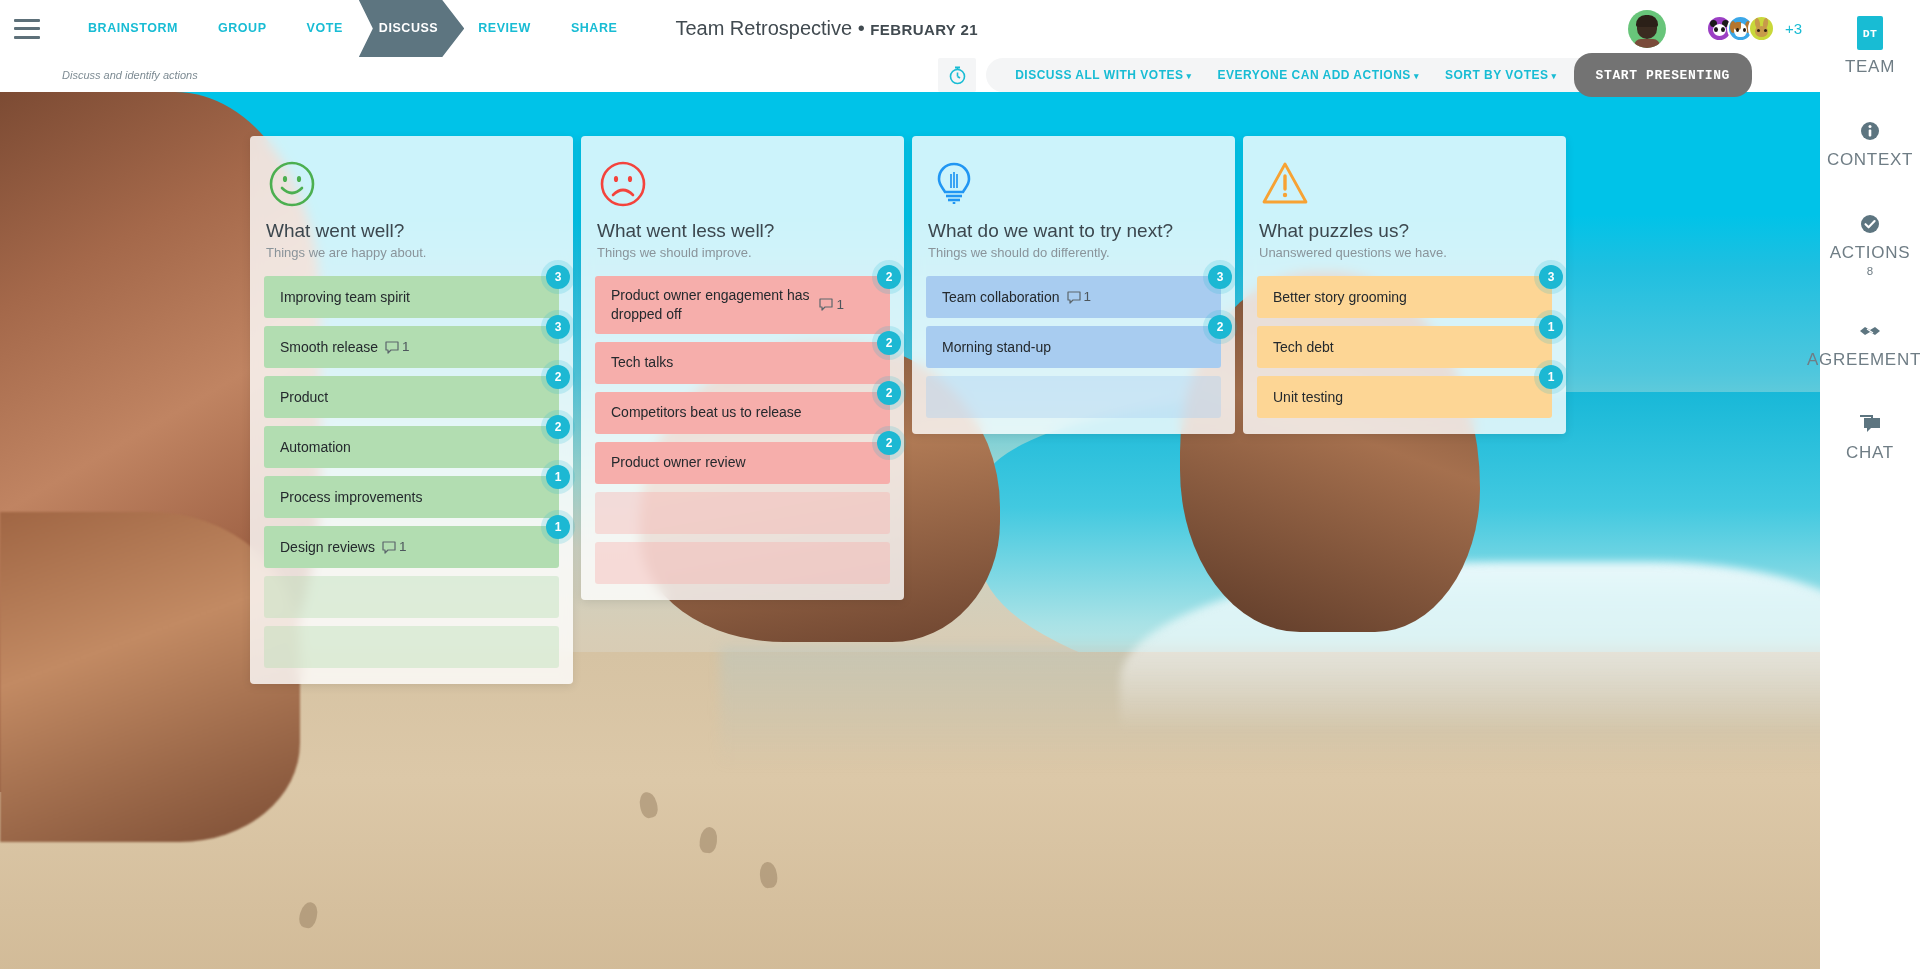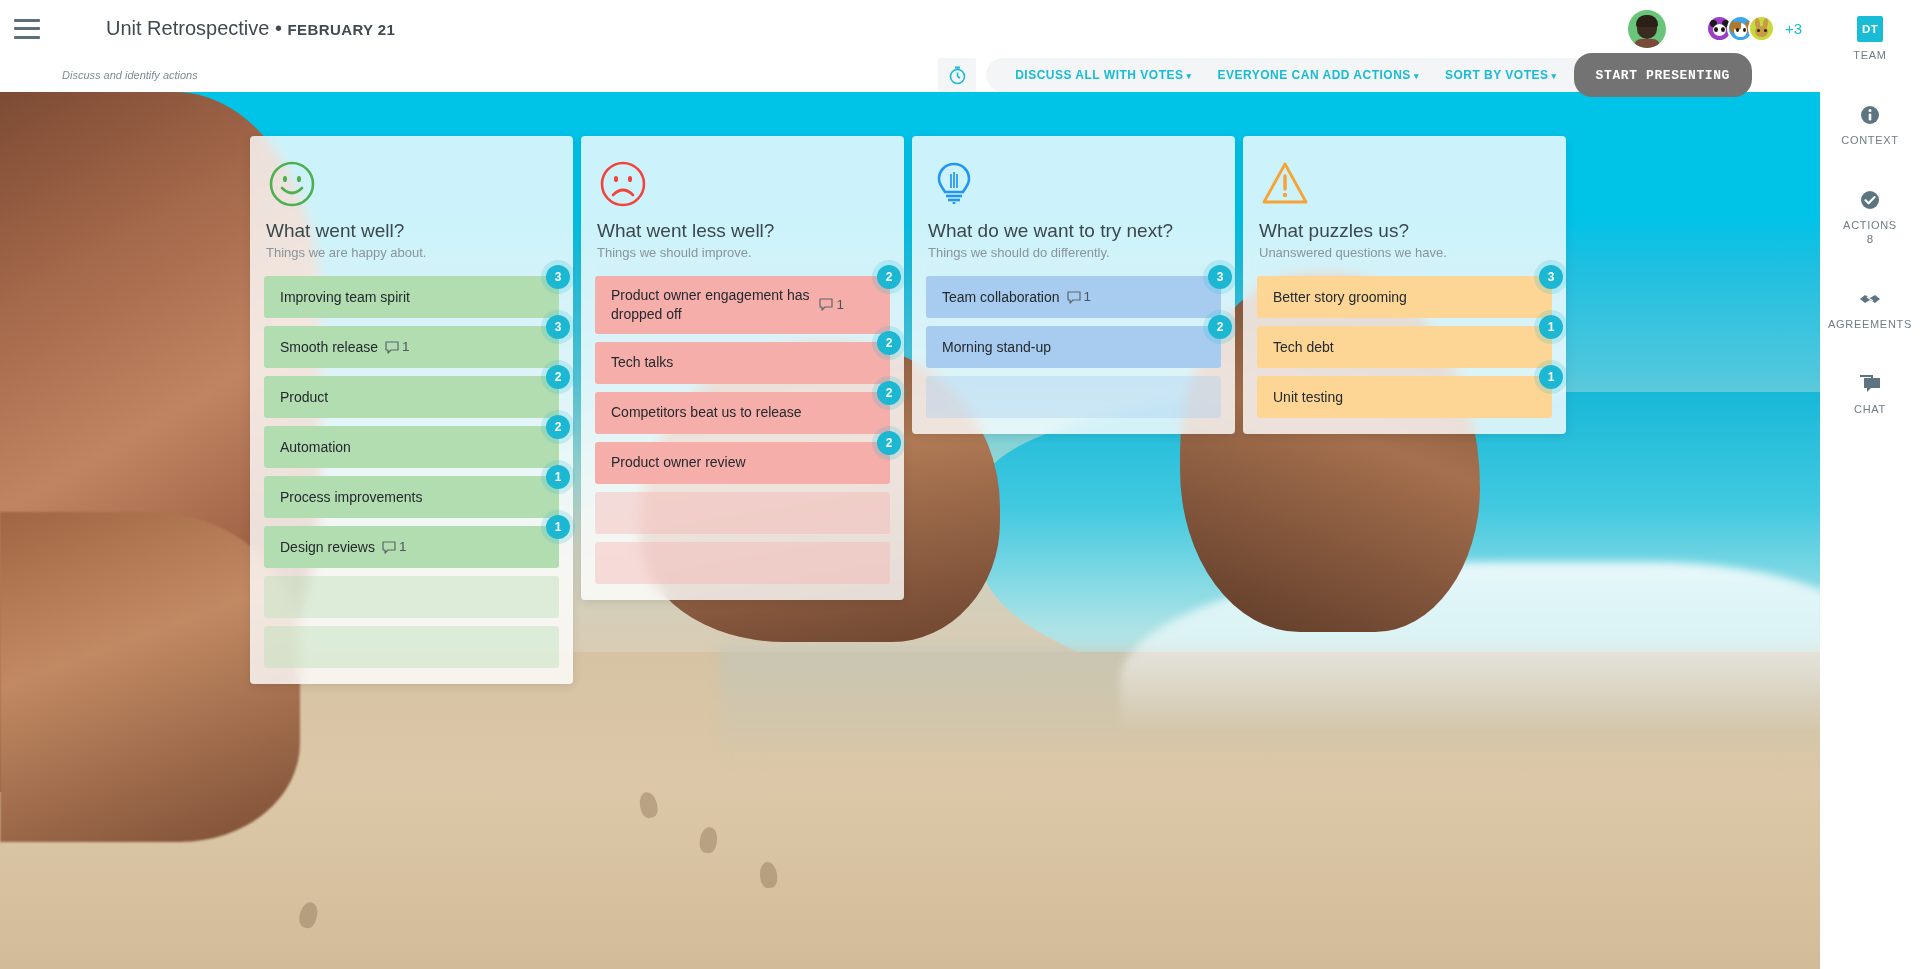--- a/index.html
+++ b/index.html
@@ -234,40 +234,48 @@
     background: #ffffff; z-index: 50;
     display: flex; flex-direction: column; align-items: center;
     padding-top: 16px;
   }
   .side-item {
     width: 100%; display: flex; flex-direction: column; align-items: center;
     margin-bottom: 42px; cursor: pointer;
   }
   .side-ico { margin-bottom: 7px; display: flex; align-items: center; justify-content: center; }
   .team-badge {
-    width: 26px; height: 26px; background: #18bcd4; color: #fff;
+    width: 26px; height: 34px; background: #18bcd4; color: #fff;
     font-size: 11.5px; font-weight: bold; letter-spacing: .4px;
-    display: flex; align-items: center; justify-content: center; border-radius: 2px;
-  }
-  .side-label { font-size: 11px; letter-spacing: .7px; color: #6f7d85; }
+    display: flex; align-items: center; justify-content: center; border-radius: 2px; font-family: Liberation Mono, monospace;
+  }
+  .side-label { font-size: 17px; letter-spacing: .7px; color: #6f7d85; }
   .side-count { font-size: 11.5px; color: #6f7d85; margin-top: 2px; }
 </style>
 </head>
 <body>
 
 <div class="app">
 
   <div class="header">
     <div class="hamburger">
       <i></i>
         <i></i>
         <i></i>
     </div>
+    <div class="phases" id="phase-nav">
+        <div class="phase">BRAINSTORM</div>
+        <div class="phase">GROUP</div>
+        <div class="phase">VOTE</div>
+        <div class="phase active">DISCUSS</div>
+        <div class="phase">REVIEW</div>
+        <div class="phase">SHARE</div>
+      </div>
     <div class="board-title">
-      <span>Unit Retrospective • </span><span class="date">FEBRUARY 21</span>
+      <span>Team Retrospective • </span><span class="date">FEBRUARY 21</span>
     </div>
     <div class="header-right">
       <div class="avatar-main">
         <div class="av-body"></div>
         <div class="av-face"></div>
         <div class="av-beard"></div>
         <div class="av-hair"></div>
         <div class="av-glass"></div>
       </div>
       <div class="avatar-group">

